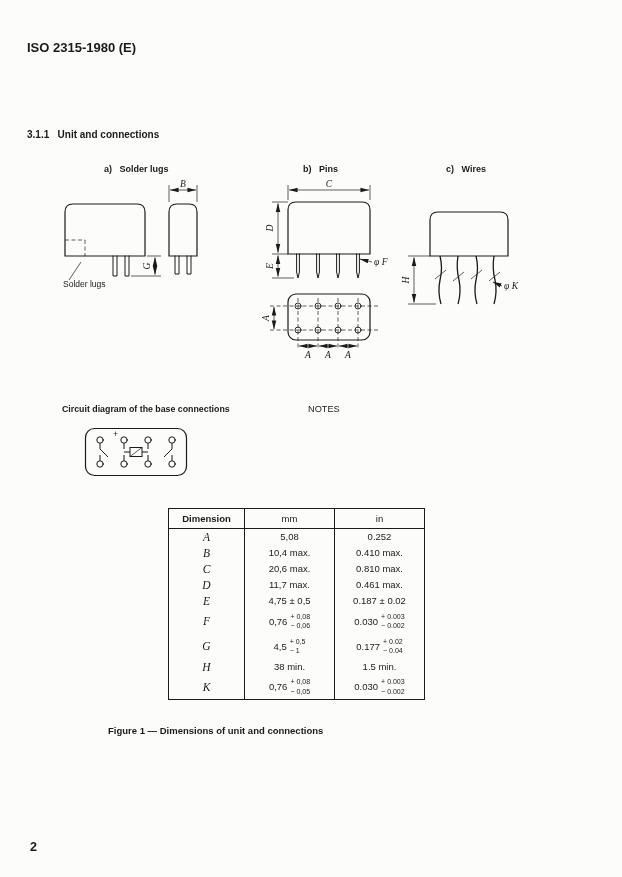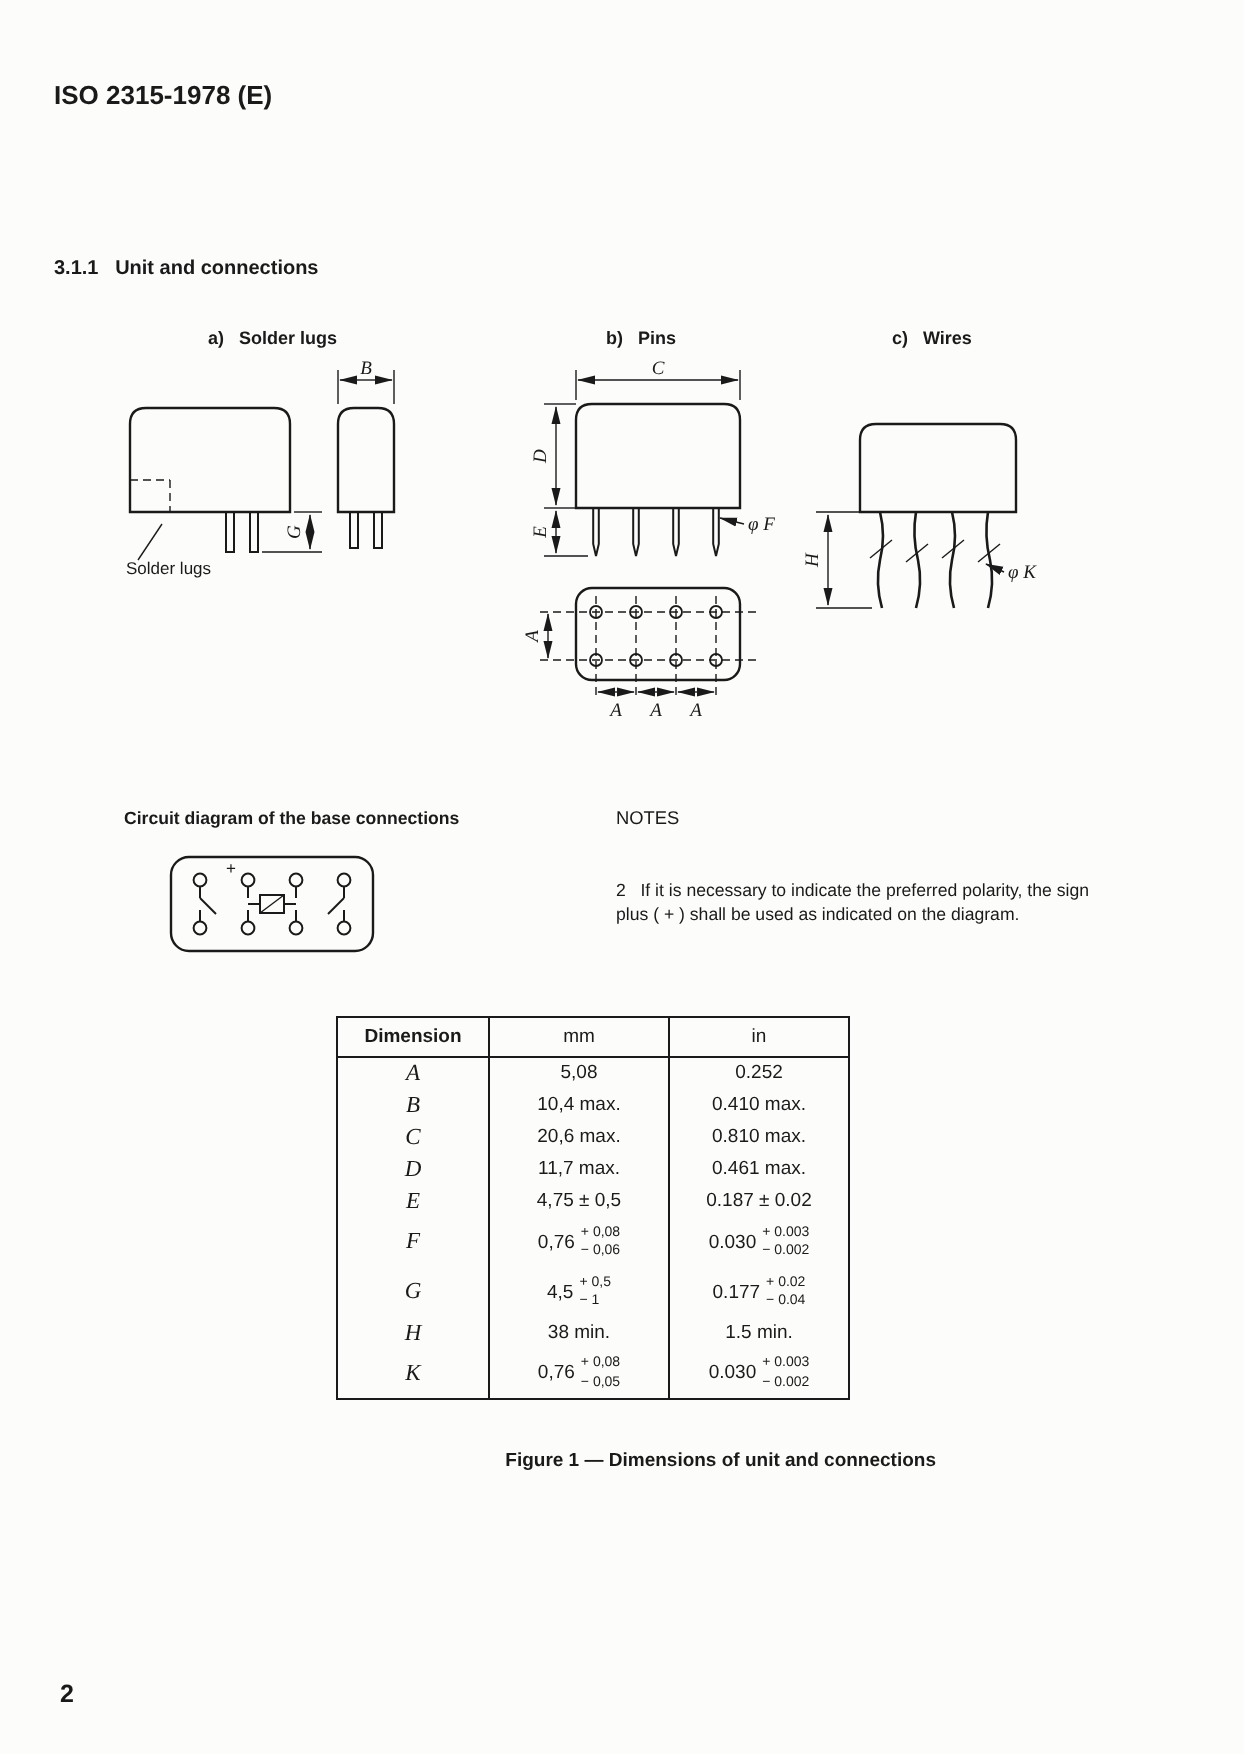--- a/index.html
+++ b/index.html
@@ -8,40 +8,40 @@
   .abs{position:absolute}
   .b{font-weight:700}
   .pre{white-space:pre-wrap}
   svg{overflow:visible}
   .ln{stroke:#1a1a1a;stroke-width:1.2;fill:none;stroke-linecap:square}
   .thin{stroke:#1a1a1a;stroke-width:0.7;fill:none}
   .dash{stroke:#1a1a1a;stroke-width:0.7;fill:none;stroke-dasharray:4 2.5}
   svg text{font-family:"Liberation Serif","DejaVu Serif",serif;font-style:italic;font-size:9.5px;fill:#1a1a1a}
   svg text.callout{font-family:"Liberation Sans","DejaVu Sans",sans-serif;font-style:normal;font-size:8.5px}
   .notes{font-size:8.8px;line-height:1.34}
-  .notes .ntitle{margin-bottom:25px;font-size:9.2px}
+  .notes .ntitle{margin-bottom:9px;font-size:9.2px}
   .notes p{margin:0 0 9px 0}
   .dim-table{border-collapse:collapse;table-layout:fixed;font-size:9.5px;border:1.5px solid #1a1a1a;background:#fcfcfa}
   .dim-table th,.dim-table td{text-align:center;vertical-align:middle;padding:1px 2px}
   .dim-table th{font-weight:400;height:20px;border-bottom:1.3px solid #1a1a1a}
   .dim-table th:first-child{font-weight:700}
   .dim-table td+td,.dim-table th+th{border-left:1px solid #1a1a1a}
   .dim-table td:first-child{font-family:"Liberation Serif","DejaVu Serif",serif;font-style:italic;font-size:11.5px}
   .dim-table tbody tr{height:16px}
   .dim-table tbody tr.tall{height:25px}
   .cellflex{display:inline-flex;align-items:center;gap:3px}
   .tol{display:inline-flex;flex-direction:column;font-size:7px;line-height:1.35;text-align:left}
-  .caption{text-align:right;font-size:9.5px}
+  .caption{text-align:left;font-size:9.5px}
 </style>
 </head>
 <body>
 
 <div class="page">
 
-  <div class="abs b pre" style="left:27px;top:40px;font-size:13px">ISO 2315-1978 (E)</div>
+  <div class="abs b pre" style="left:27px;top:40px;font-size:13px">ISO 2315-1980 (E)</div>
 
   <div class="abs b pre" style="left:27px;top:129px;font-size:10px">3.1.1   Unit and connections</div>
 
   <div class="abs b pre" style="left:104px;top:164px;font-size:9px">a)   Solder lugs</div>
   <div class="abs b pre" style="left:303px;top:164px;font-size:9px">b)   Pins</div>
   <div class="abs b pre" style="left:446px;top:164px;font-size:9px">c)   Wires</div>
 
   <svg class="abs" style="left:55px;top:180px" width="158" height="120" viewBox="0 0 158 120">
     <defs>
       <marker id="arA" markerUnits="userSpaceOnUse" markerWidth="9" markerHeight="6" viewBox="0 0 10 6" refX="9.5" refY="3" orient="auto">
@@ -173,21 +173,20 @@
     <path class="thin" style="stroke-width:1" d="M88,22 L80,30"></path>
     <rect class="ln" style="stroke-width:1" x="46" y="20.5" width="12" height="9"></rect>
     <path class="thin" d="M46,29.5 L58,20.5"></path>
     <path class="thin" style="stroke-width:1" d="M40,25 L46,25"></path>
     <path class="thin" style="stroke-width:1" d="M58,25 L64,25"></path>
     <text class="callout" x="29" y="10">+</text>
   </svg>
 
   <div class="abs notes" style="left:308px;top:403px;width:240px">
     <div class="ntitle">NOTES</div>
-    <p class="pre">2   If it is necessary to indicate the preferred polarity, the sign plus ( + ) shall be used as indicated on the diagram.</p>
   </div>
 
   <div class="abs" style="left:168px;top:508px">
     <table class="dim-table">
       <colgroup>
           <col style="width:76px">
           <col style="width:90px">
           <col style="width:90px">
         </colgroup>
       <thead>

